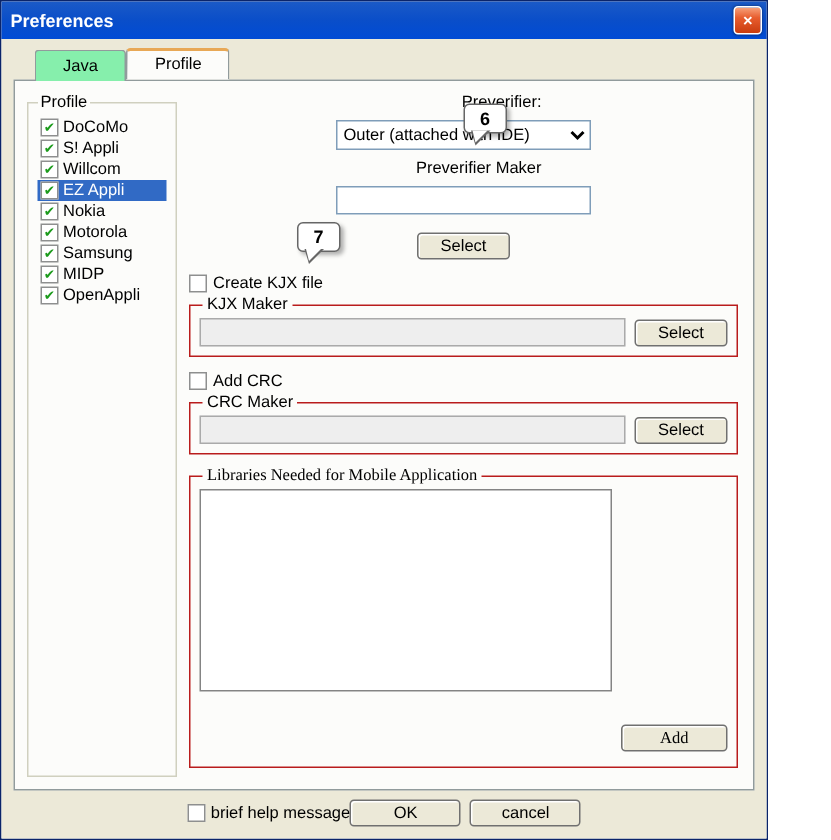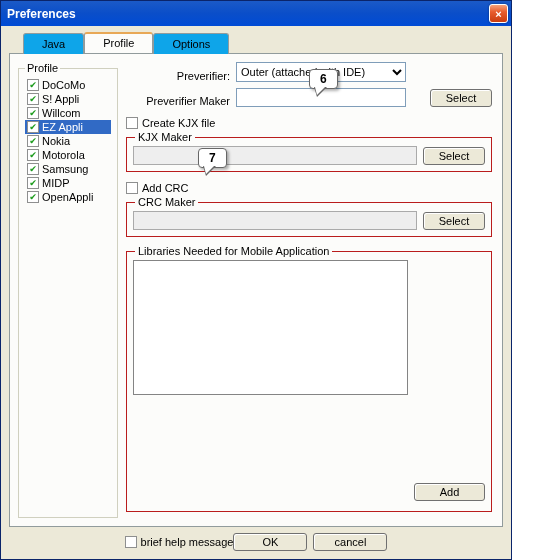--- a/index.html
+++ b/index.html
@@ -56,21 +56,21 @@
 .tabs {
   display: flex;
   margin-left: 14px;
   position: relative;
   z-index: 2;
 }
 .tab {
   padding: 4px 18px;
   border: 1px solid #919b9c;
   border-bottom: none;
-  background: #0ea5e9;
+  background: #86efac;
   margin-right: 0px;
   border-radius: 3px 3px 0 0;
   cursor: pointer;
   position: relative;
   top: 1px;
   font-size: 11px;
 }
 .tab.active {
   background: #fcfcfa;
   border-top: 2px solid #e8a856;
@@ -124,23 +124,24 @@
 }
 .right-pane {
   flex: 1;
   display: flex;
   flex-direction: column;
   position: relative;
   padding-right: 2px;
 }
 .row {
   display: flex;
-  align-items: flex-end;
+  align-items: center;
   gap: 6px;
   margin-bottom: 6px;
+  flex-direction: column;
 }
 .row .lbl { text-align: right; }
 select.sel {
   border: 1px solid #7f9db9;
   background: #fff;
   font-size: 11px;
   height: 20px;
 }
 .txt {
   border: 1px solid #7f9db9;
@@ -250,21 +251,20 @@
     <div class="close-btn">
       <span>×</span>
     </div>
   </div>
 
   <div class="body">
 
     <div class="tabs">
       <div class="tab">Java</div>
       <div class="tab active">Profile</div>
-      <div class="tab">Options</div>
     </div>
 
     <div class="tab-panel">
 
       <fieldset class="profile-list">
         <legend>Profile</legend>
         <div id="profile-items">
             <div class="profile-item">
               <span class="chk">✔</span>
               <span>DoCoMo</span>
@@ -346,21 +346,21 @@
         </div>
 
         <div class="group">
           <span class="legend">CRC Maker</span>
           <div class="group-inner">
             <div class="ro"></div>
             <div class="btn">Select</div>
           </div>
         </div>
 
-        <div class="group" style="flex:1; margin-top:8px;">
+        <div class="group" style="flex:1; margin-top:8px;font-family:Liberation Serif, serif;">
           <span class="legend">Libraries Needed for Mobile Application</span>
           <div style="display:flex; gap:6px; height:100%;">
             <div class="libs-box"></div>
             <div style="flex:1; display:flex; flex-direction:column; justify-content:flex-end; gap:17px; padding-bottom:4px;">
               <div class="btn">Add</div>
             </div>
           </div>
         </div>
 
       </div>

